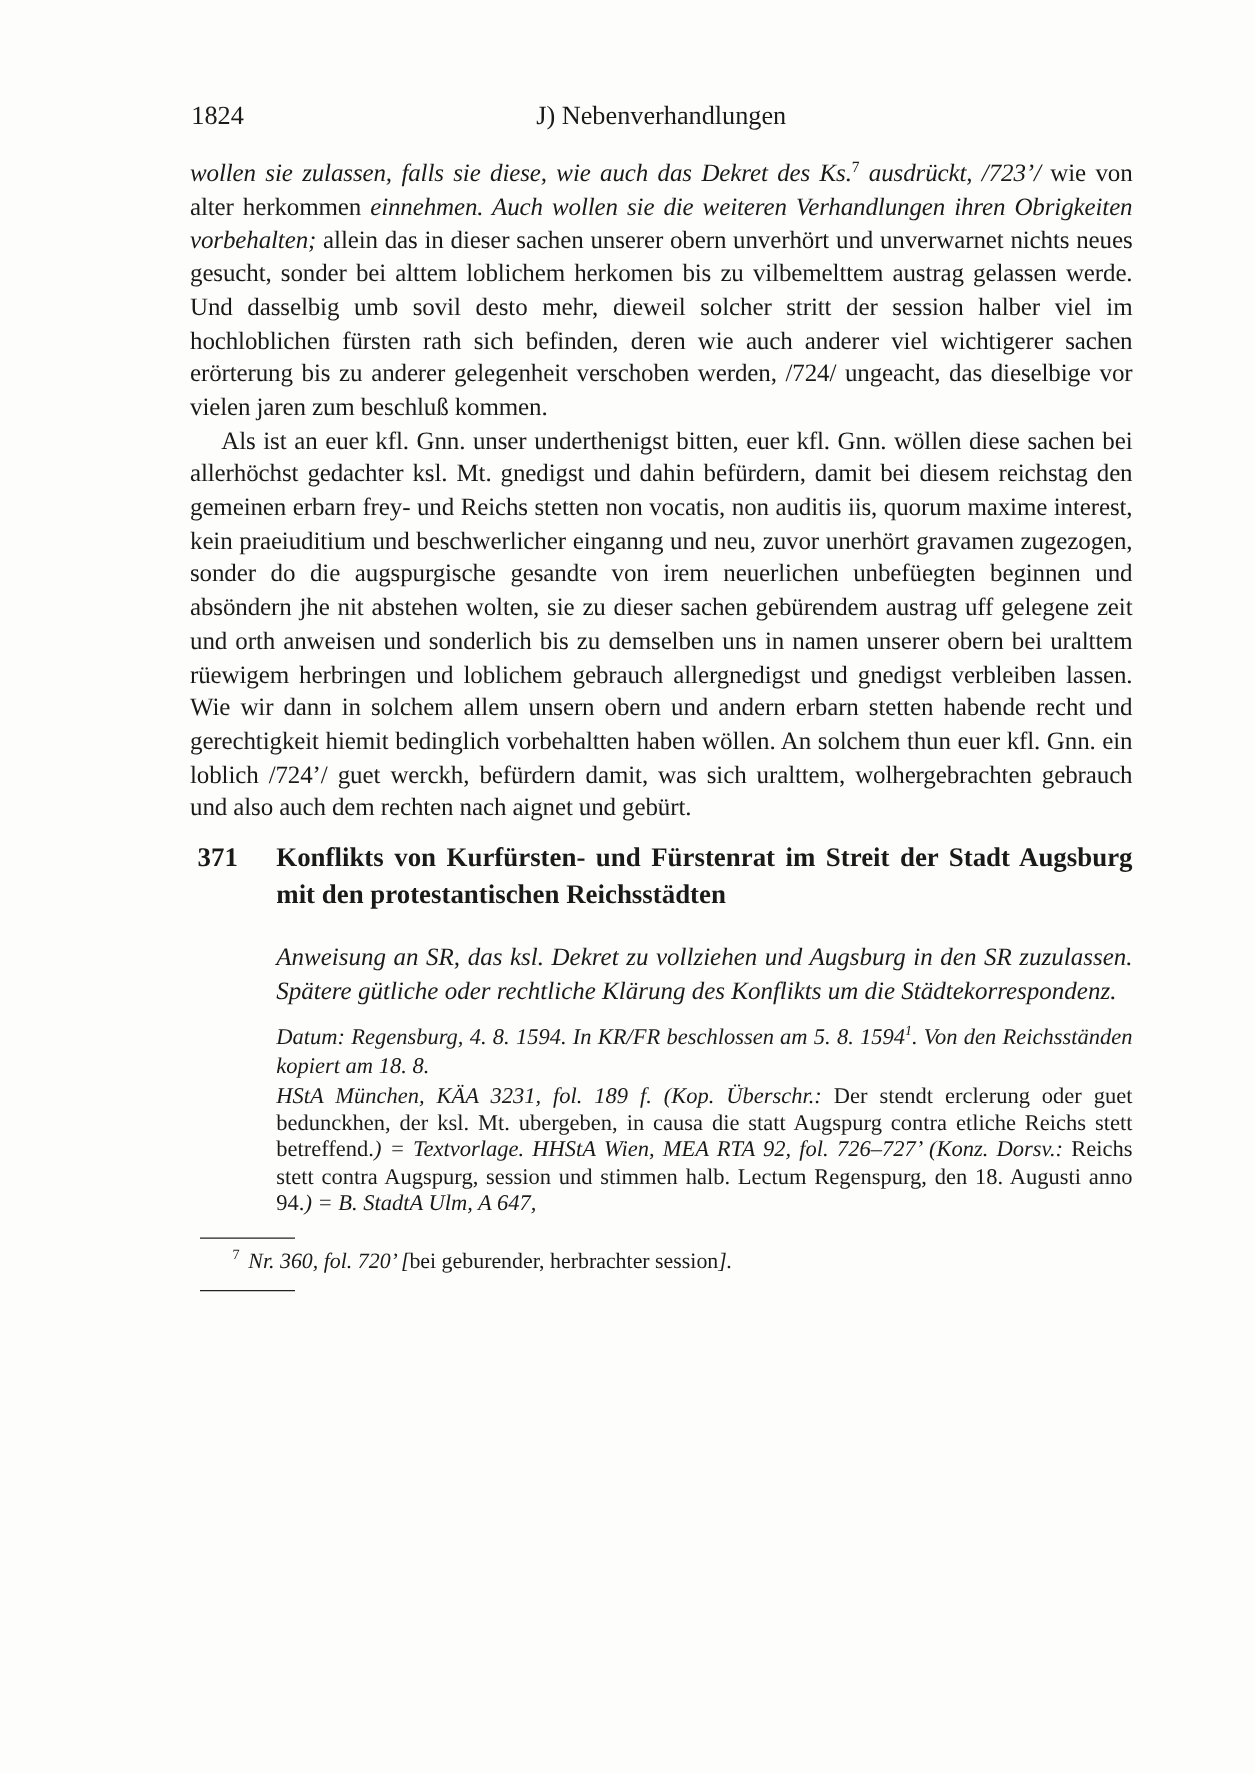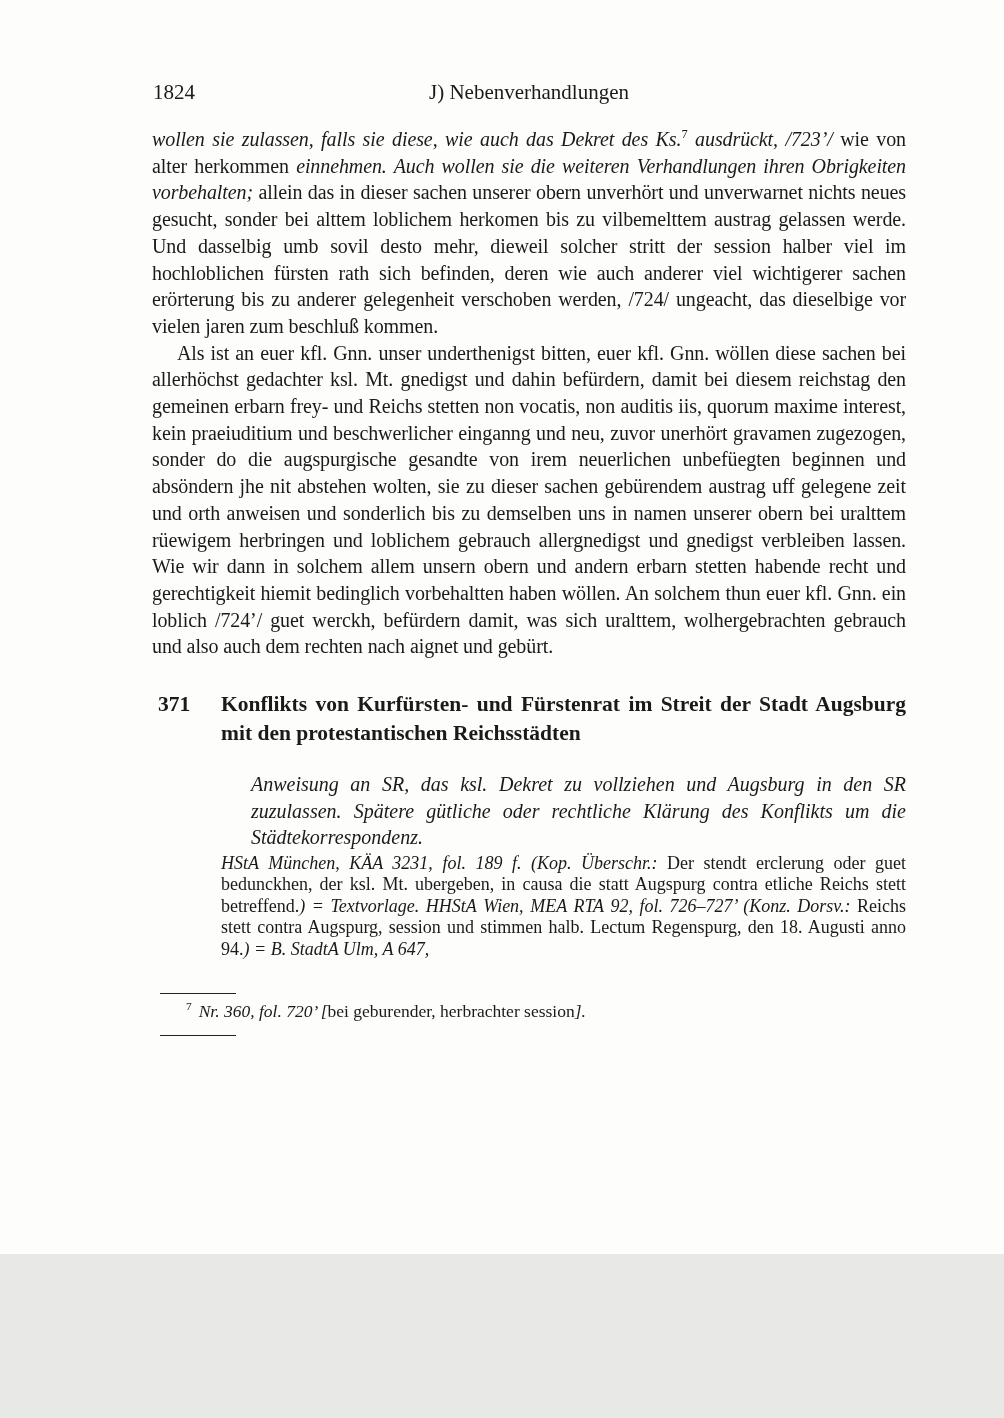--- a/index.html
+++ b/index.html
@@ -1,18 +1,18 @@
 <!DOCTYPE html>
 <html lang="de"><head>
 <meta charset="utf-8">
 <style>
   html,body{margin:0;padding:0;background:#e8e8e6;}
   .page{
     position:relative;
-    width:1004px;height:1254px;
+    width:1004px;height:1418px;
     margin:0 auto;
     background:#fdfdfc;
     color:#1a1a1a;
     font-family:"Liberation Serif", serif;
     overflow:hidden;
   }
   .colhead{
     position:relative;
     margin:80px 0 0 152px;
     width:754px;
@@ -33,49 +33,48 @@
     line-height:26.7px;
     text-align:justify;
     letter-spacing:-0.1px;
   }
   .para.indent{text-indent:25px;}
   .run.i{font-style:italic;}
   .run.sup{vertical-align:super;font-size:0.62em;line-height:0;}
   .run.supi{vertical-align:super;font-size:0.62em;line-height:0;font-style:italic;}
   .entry-heading{
     display:flex;
-    margin-top:30px;
+    margin-top:12px;
     font-weight:bold;
     font-size:21.5px;
     line-height:29px;
   }
   .entry-number{flex:0 0 69px;padding-left:6px;box-sizing:border-box;}
   .entry-title{flex:1;text-align:justify;}
   .entry-indent{margin-left:69px;width:685px;box-sizing:border-box;}
   .summary{
     margin-top:23px;
     font-style:italic;
     font-size:20px;
     line-height:26.5px;
     text-align:justify;
-    margin-left:30px;
   }
   .datum{
     margin-top:12px;
     font-size:18px;
     line-height:23px;
     text-align:justify;
   }
   .source{
     margin-top:2px;
     font-size:18px;
     line-height:21.6px;
     text-align:justify;
   }
-  .footnotes{margin-top:32px;}
+  .footnotes{margin-top:16px;}
   .fn-rule{
     width:76px;
     height:0;
     border-top:1.6px solid #222;
     margin-left:8px;
     margin-bottom:6px;
   }
   .fn{
     font-size:17.5px;
     line-height:22px;
@@ -107,20 +106,21 @@
       <p class="para indent"><span class="run r">Als ist an euer kfl. Gnn. unser underthenigst bitten, euer kfl. Gnn. wöllen diese sachen bei allerhöchst gedachter ksl. Mt. gnedigst und dahin befürdern, damit bei diesem reichstag den gemeinen erbarn frey- und Reichs stetten non vocatis, non auditis iis, quorum maxime interest, kein praeiuditium und beschwerlicher einganng und neu, zuvor unerhört gravamen zugezogen, sonder do die augspurgische gesandte von irem neuerlichen unbefüegten beginnen und absöndern jhe nit abstehen wolten, sie zu dieser sachen gebürendem austrag uff gelegene zeit und orth anweisen und sonderlich bis zu demselben uns in namen unserer obern bei uralttem rüewigem herbringen und loblichem gebrauch allergnedigst und gnedigst verbleiben lassen. Wie wir dann in solchem allem unsern obern und andern erbarn stetten habende recht und gerechtigkeit hiemit bedinglich vorbehaltten haben wöllen. An solchem thun euer kfl. Gnn. ein loblich /724’/ guet werckh, befürdern damit, was sich uralttem, wolhergebrachten gebrauch und also auch dem rechten nach aignet und gebürt.</span></p>
     </div>
 
     <div class="entry-heading">
       <span class="entry-number">371</span>
       <span class="entry-title">Konflikts von Kurfürsten- und Fürstenrat im Streit der Stadt Augsburg mit den protestantischen Reichsstädten</span>
     </div>
 
     <div class="entry-indent">
       <p class="summary">Anweisung an SR, das ksl. Dekret zu vollziehen und Augsburg in den SR zuzulassen. Spätere gütliche oder rechtliche Klärung des Konflikts um die Städtekorrespondenz.</p>
+      <p class="datum"><span class="run i">Datum: Regensburg, 4. 8. 1594. In KR/FR beschlossen am 5. 8. 1594</span><span class="run supi">1</span><span class="run i">. Von den Reichsständen kopiert am 18. 8.</span></p>
       <p class="source"><span class="run i">HStA München, KÄA 3231, fol. 189 f. (Kop. Überschr.: </span><span class="run r">Der stendt erclerung oder guet bedunckhen, der ksl. Mt. ubergeben, in causa die statt Augspurg contra etliche Reichs stett betreffend.</span><span class="run i">) = Textvorlage. HHStA Wien, MEA RTA 92, fol. 726–727’ (Konz. Dorsv.: </span><span class="run r">Reichs stett contra Augspurg, session und stimmen halb. Lectum Regenspurg, den 18. Augusti anno 94.</span><span class="run i">) = B. StadtA Ulm, A 647,</span></p>
     </div>
 
     <div class="footnotes">
       <div class="fn-rule"></div>
       <p class="fn">
         <span class="fn-marker">7</span><span><span class="run i">Nr. 360, fol. 720’ [</span><span class="run r">bei geburender, herbrachter session</span><span class="run i">].</span></span>
       </p>
       <div class="fn-rule"></div>
     </div>

